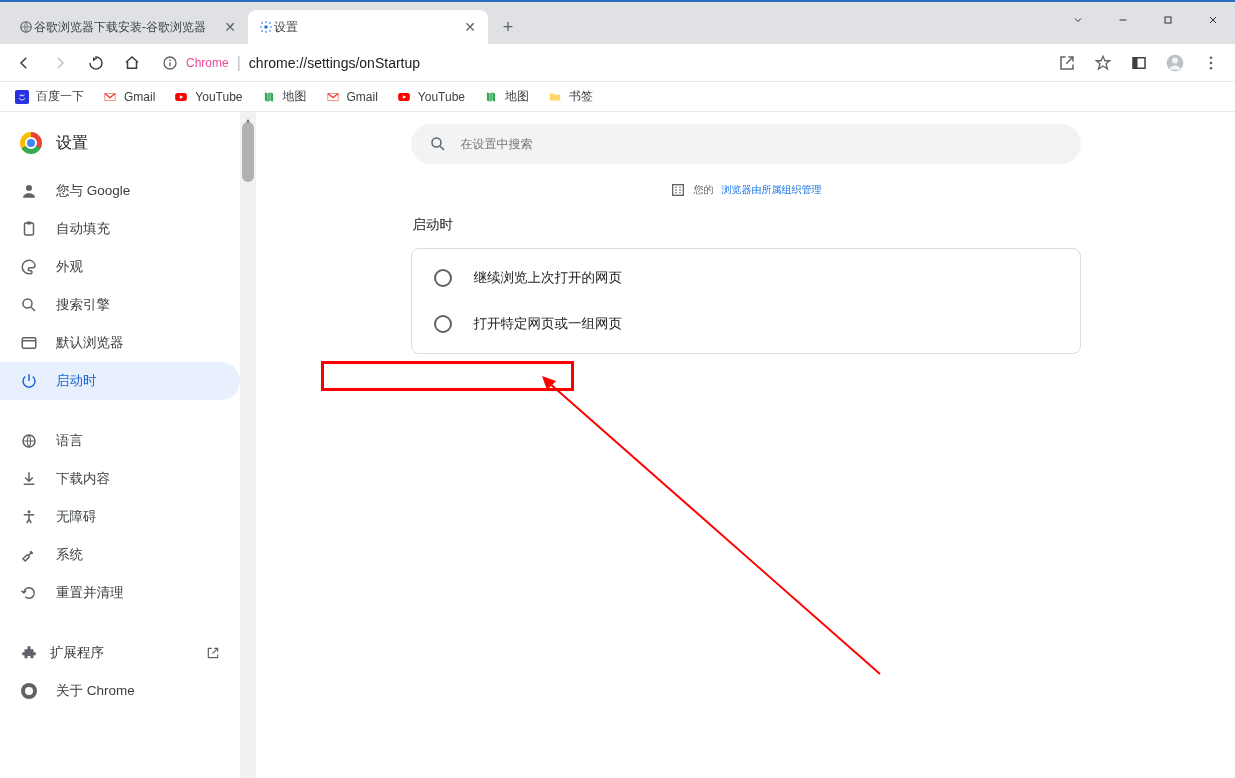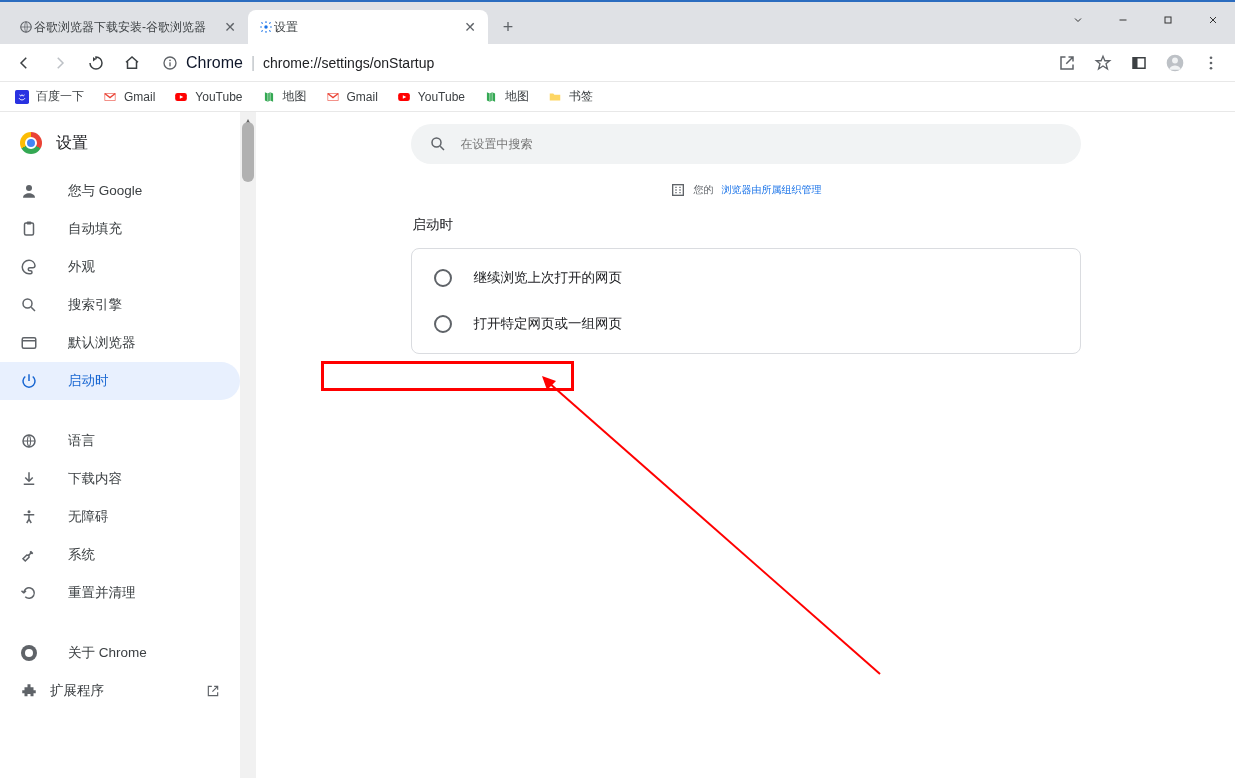--- a/index.html
+++ b/index.html
@@ -17,39 +17,39 @@
 .win-controls { position: absolute; right: 0; top: 0; display: flex; height: 36px; }
 .win-btn { width: 45px; display: flex; align-items: center; justify-content: center; color: #333; }
 .win-btn svg { width: 12px; height: 12px; }
 
 
 .toolbar { height: 38px; background: #fff; display: flex; align-items: center; padding: 0 8px; border-bottom: 1px solid #e8e8e8; gap: 4px; }
 .nav-btn { width: 32px; height: 32px; display: flex; align-items: center; justify-content: center; color: #5f6368; border-radius: 50%; }
 .nav-btn.disabled { color: #bdc1c6; }
 .urlbar { flex: 1; height: 30px; background: #fff; display: flex; align-items: center; padding: 0 10px; gap: 8px; }
 .urlbar .lock { color: #5f6368; font-size: 14px; }
-.urlbar .host { color: #0f172a; font-size: 16px; }
+.urlbar .host { color: #ec4899; font-size: 12px; }
 .urlbar .sep { color: #bdc1c6; }
 .urlbar .path { color: #202124; font-size: 14px; }
 .right-icons { display: flex; gap: 12px; align-items: center; padding-right: 4px; }
 .right-icons .ic { width: 24px; height: 24px; display:flex; align-items:center; justify-content:center; color:#5f6368; }
 
 
 .bookbar { height: 30px; background: #fff; display: flex; align-items: center; padding: 0 14px; border-bottom: 1px solid #e8e8e8; gap: 18px; }
 .bk { display: flex; align-items: center; gap: 6px; font-size: 12px; color: #3c4043; }
 .bk .ico { width: 16px; height: 16px; display:flex; align-items:center; justify-content:center; }
 
 
 .content { display: flex; height: calc(100% - 44px - 38px - 30px); position: relative; }
 .sidebar { width: 256px; background: #fff; padding-top: 16px; position: relative; }
 .side-head { display: flex; align-items: center; gap: 14px; padding: 4px 20px 18px 20px; }
 .side-head .chrome-logo { width: 22px; height: 22px; border-radius: 50%; background: conic-gradient(#ea4335 0 120deg,#34a853 120deg 240deg,#fbbc05 240deg 360deg); position: relative; }
 .side-head .chrome-logo::after { content:""; position:absolute; inset:5px; background:#4285f4; border:2px solid #fff; border-radius:50%; }
 .side-head h1 { font-size: 16px; font-weight: 400; color: #202124; }
-.side-item { display: flex; align-items: flex-start; gap: 30px; padding: 10px 20px; font-size: 13.5px; color: #3c4043; border-radius: 0 20px 20px 0; margin-right: 16px; }
+.side-item { display: flex; align-items: flex-start; gap: 18px; padding: 10px 20px; font-size: 13.5px; color: #3c4043; border-radius: 0 20px 20px 0; margin-right: 16px; }
 .side-item.selected { background: #e8f0fe; color: #1967d2; }
 .side-item .mic { width: 18px; height: 18px; display:flex; align-items:center; justify-content:center; color: inherit; }
 .side-gap { height: 22px; }
 .side-ext { display:flex; align-items:center; gap: 12px; }
 .side-ext .ext-open { margin-left: auto; }
 .scrollbar { position: absolute; right: 0; top: 0; bottom: 0; width: 16px; background: #f1f1f1; }
 .scrollbar .thumb { position:absolute; left:2px; right:2px; top:10px; height:60px; background:#b1b1b1; border-radius:6px; }
 .scrollbar .arrow { position:absolute; left:0; right:0; height:16px; display:flex; align-items:center; justify-content:center; color:#606060; font-size:10px; }
 .scrollbar .arrow.up { top:0; }
 
@@ -365,40 +365,40 @@
         <span class="mic">
           <svg width="18" height="18" viewBox="0 0 24 24">
             <path d="M5 12a7 7 0 1 1 2 5M5 12l-3-3M5 12l3-3" stroke="#5f6368" stroke-width="2" fill="none"></path>
           </svg>
         </span>
         <span>重置并清理</span>
       </div>
 
     <div class="side-gap"></div>
 
-    <div class="side-item">
-        <span class="mic">
-          <span style="width:16px;height:16px;border-radius:50%;background:conic-gradient(#5f6368 0 360deg);display:block;position:relative;">
-            <span style="position:absolute;inset:4px;background:#fff;border-radius:50%;"></span>
-          </span>
-        </span>
-        <span>关于 Chrome</span>
-      </div>
     <div class="side-item side-ext">
         <span class="mic">
           <svg width="18" height="18" viewBox="0 0 24 24">
             <path d="M10 3h4v4h4v4h3v4h-3v4h-4v-3h-4v3H6v-4H3v-4h3V7h4z" fill="#5f6368"></path>
           </svg>
         </span>
         <span>扩展程序</span>
         <span class="ext-open">
           <svg width="14" height="14" viewBox="0 0 24 24">
             <path d="M14 4h6v6M20 4l-9 9M10 4H4v16h16v-6" stroke="#5f6368" stroke-width="2" fill="none"></path>
           </svg>
         </span>
+      </div>
+    <div class="side-item">
+        <span class="mic">
+          <span style="width:16px;height:16px;border-radius:50%;background:conic-gradient(#5f6368 0 360deg);display:block;position:relative;">
+            <span style="position:absolute;inset:4px;background:#fff;border-radius:50%;"></span>
+          </span>
+        </span>
+        <span>关于 Chrome</span>
       </div>
 
     <div class="scrollbar">
       <div class="arrow up">▴</div>
       <div class="thumb"></div>
     </div>
   </div>
 
   <div class="main">
     <div class="search-wrap">

